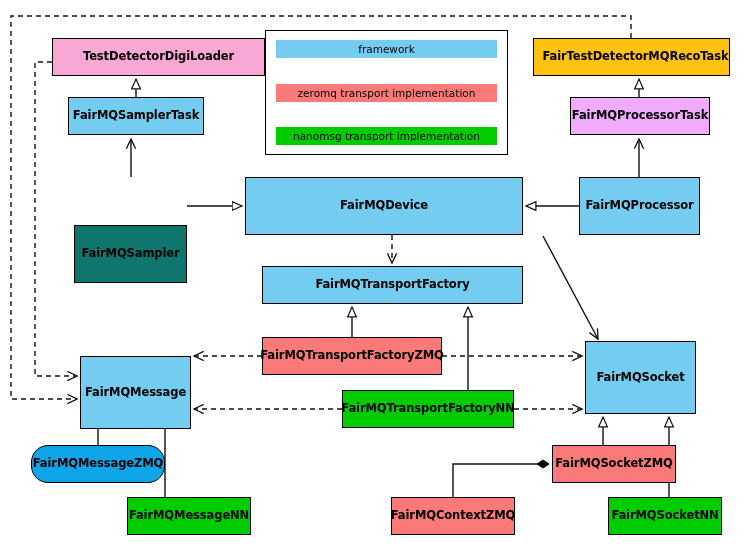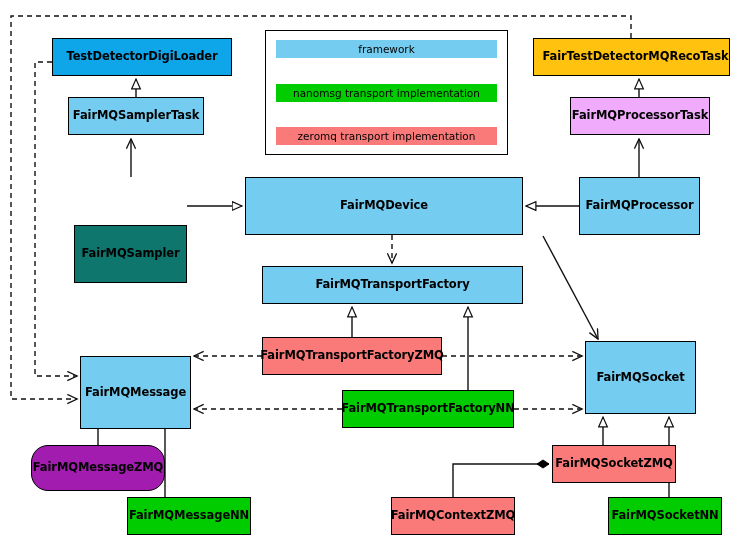--- a/index.html
+++ b/index.html
@@ -120,21 +120,21 @@
 
       <path d="M603,445 L603,417" marker-end="url(#hollowTri)"></path>
 
       <path d="M669,497 L669,417" marker-end="url(#hollowTri)"></path>
 
       <path d="M549,464 L453,464 L453,497" marker-start="url(#blackDiamond)"></path>
     </g>
   </svg>
 
   <div id="nodes-layer">
-      <div class="node" style="left: 52px; top: 38px; width: 180px; height: 38px; background: #0ea5e9;">
+      <div class="node" style="left: 52px; top: 38px; width: 213px; height: 38px; background: #f9a8d4;">
         <span>TestDetectorDigiLoader</span>
       </div>
       <div class="node" style="left: 533px; top: 38px; width: 197px; height: 38px; background: rgb(255, 194, 14); padding-left: 12px;">
         <span>FairTestDetectorMQRecoTask</span>
       </div>
       <div class="node abstract" style="left: 68px; top: 97px; width: 136px; height: 38px; background: rgb(116, 205, 240);">
         <span>FairMQSamplerTask</span>
       </div>
       <div class="node abstract" style="left: 570px; top: 97px; width: 140px; height: 38px; background: #f0abfc;">
         <span>FairMQProcessorTask</span>
@@ -156,42 +156,42 @@
       </div>
       <div class="node" style="left: 342px; top: 390px; width: 172px; height: 38px; background: rgb(0, 204, 0);">
         <span>FairMQTransportFactoryNN</span>
       </div>
       <div class="node abstract" style="left: 80px; top: 356px; width: 111px; height: 73px; background: rgb(116, 205, 240);">
         <span>FairMQMessage</span>
       </div>
       <div class="node abstract" style="left: 585px; top: 341px; width: 111px; height: 73px; background: rgb(116, 205, 240);">
         <span>FairMQSocket</span>
       </div>
-      <div class="node" style="left: 31px; top: 445px; width: 134px; height: 46px; background: #a21caf; border-radius: 17px;">
+      <div class="node" style="left: 31px; top: 445px; width: 134px; height: 38px; background: #0ea5e9; border-radius: 17px;">
         <span>FairMQMessageZMQ</span>
       </div>
       <div class="node" style="left: 103px; top: 497px; width: 124px; height: 38px; background: rgb(0, 204, 0); margin-left: 24px;">
         <span>FairMQMessageNN</span>
       </div>
       <div class="node" style="left: 391px; top: 497px; width: 124px; height: 38px; background: rgb(250, 122, 122);">
         <span>FairMQContextZMQ</span>
       </div>
       <div class="node" style="left: 552px; top: 445px; width: 124px; height: 38px; background: rgb(250, 122, 122);">
         <span>FairMQSocketZMQ</span>
       </div>
       <div class="node" style="left: 608px; top: 497px; width: 114px; height: 38px; background: rgb(0, 204, 0);">
         <span>FairMQSocketNN</span>
       </div>
     </div>
 
   <div class="legend-box" id="legend" style="left:265px; top:30px; width:243px; height:125px;">
       <div class="legend-row" style="background: rgb(116, 205, 240);">
         <span>framework</span>
       </div>
+      <div class="legend-row" style="background: rgb(250, 122, 122);">
+        <span>zeromq transport implementation</span>
+      </div>
       <div class="legend-row" style="background: rgb(0, 204, 0);">
         <span>nanomsg transport implementation</span>
-      </div>
-      <div class="legend-row" style="background: rgb(250, 122, 122);">
-        <span>zeromq transport implementation</span>
       </div>
     </div>
 
 </div>
 
 </body></html>

